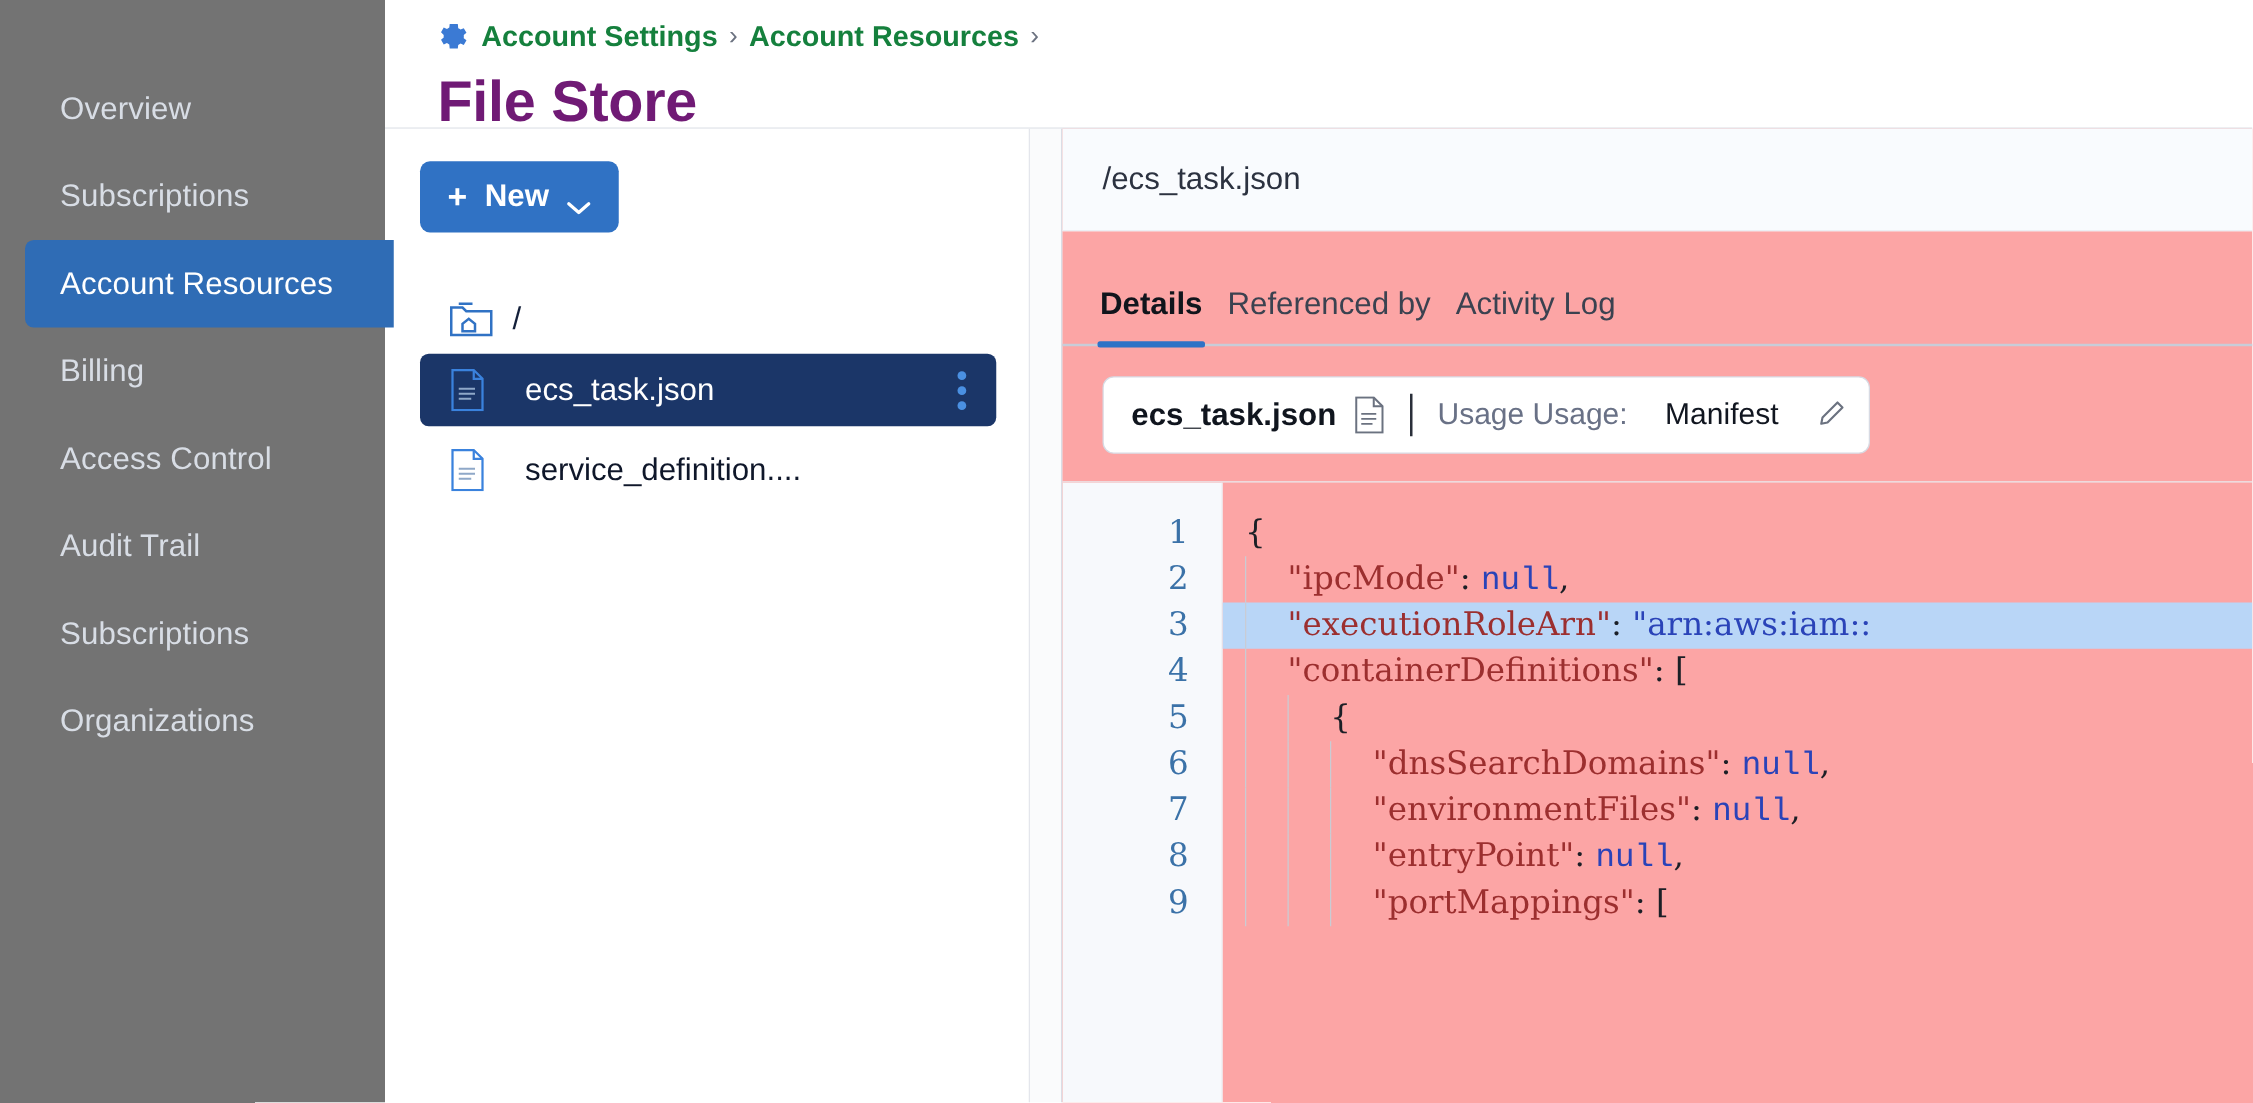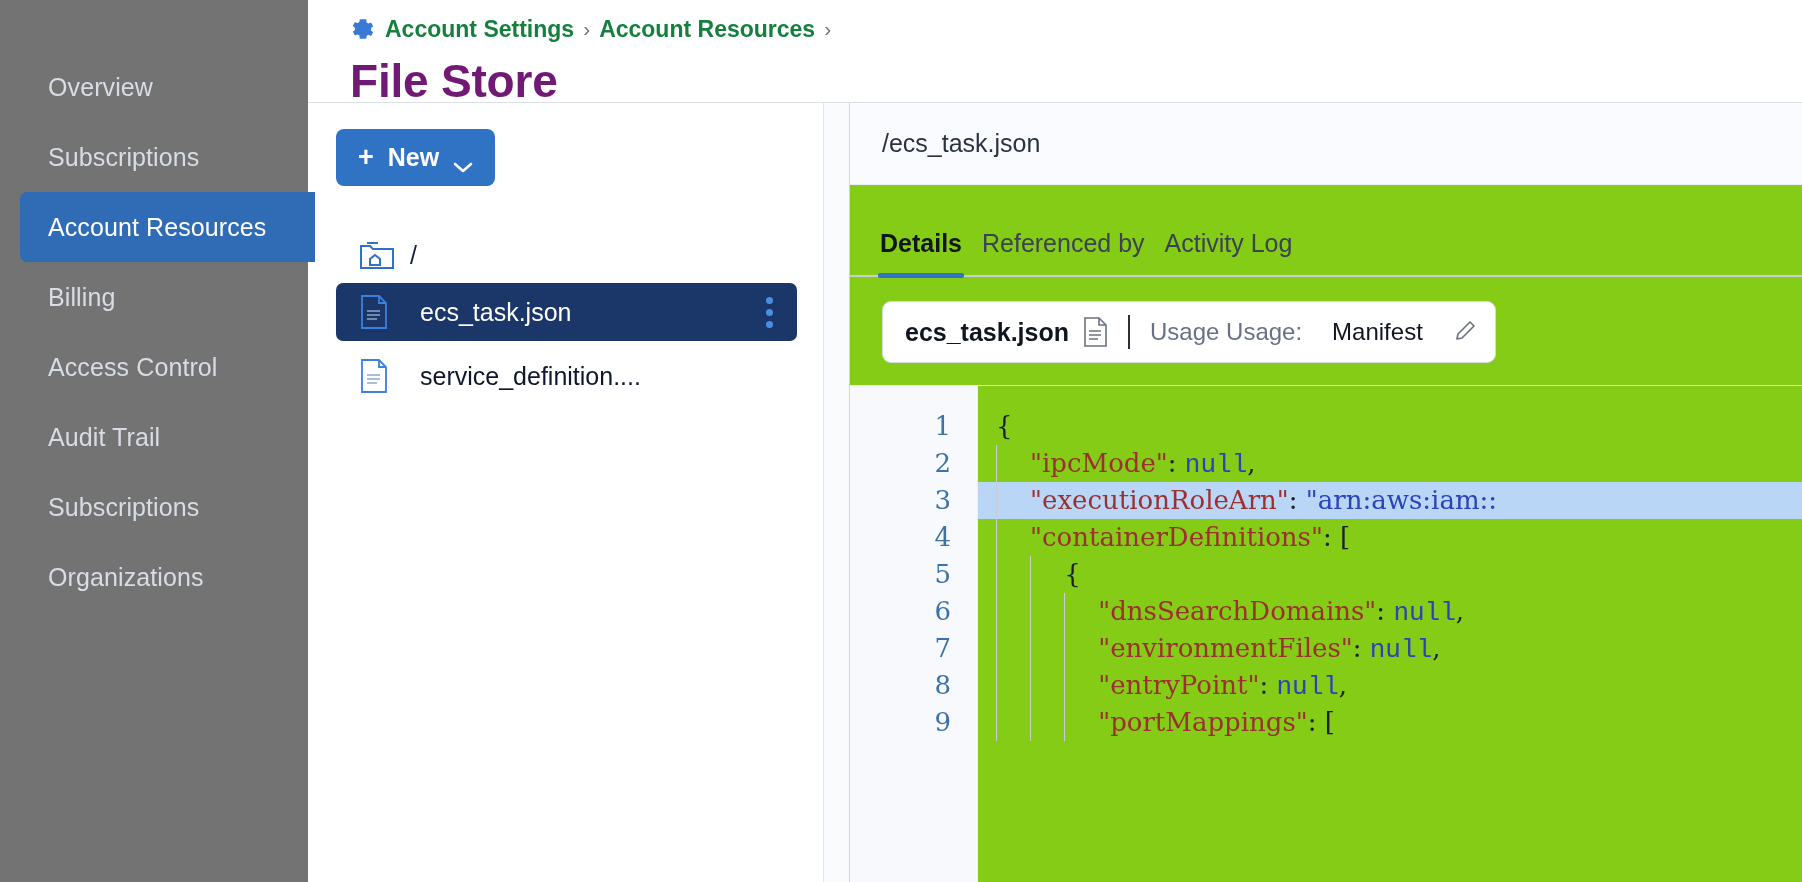--- a/index.html
+++ b/index.html
@@ -107,21 +107,21 @@
     white-space: nowrap; overflow: hidden;
   }
   .file-row.selected .file-name { color: #ffffff; }
   .kebab { margin-left: auto; display: flex; flex-direction: column; gap: 5px; padding: 6px; }
   .kebab i { width: 7px; height: 7px; border-radius: 50%; background: #4a90e2; display: block; }
 
   
   .gutter { width: 26px; flex: 0 0 26px; background: #fafbfc; border-right: 1px solid #cfd3de; }
 
   
-  .detail-pane { flex: 1; display: flex; flex-direction: column; min-width: 0; background: #84cc16; }
+  .detail-pane { flex: 1; display: flex; flex-direction: column; min-width: 0; background: #fca5a5; }
   .path-bar {
     height: 82px; background: #f9fbfe;
     display: flex; align-items: center;
     padding-left: 32px;
     border-bottom: 1px solid #eceef3;
     font-size: 25px; color: #2c3240;
   }
   .tabs {
     height: 92px; display: flex; align-items: flex-end;
     padding-left: 30px; gap: 20px;

